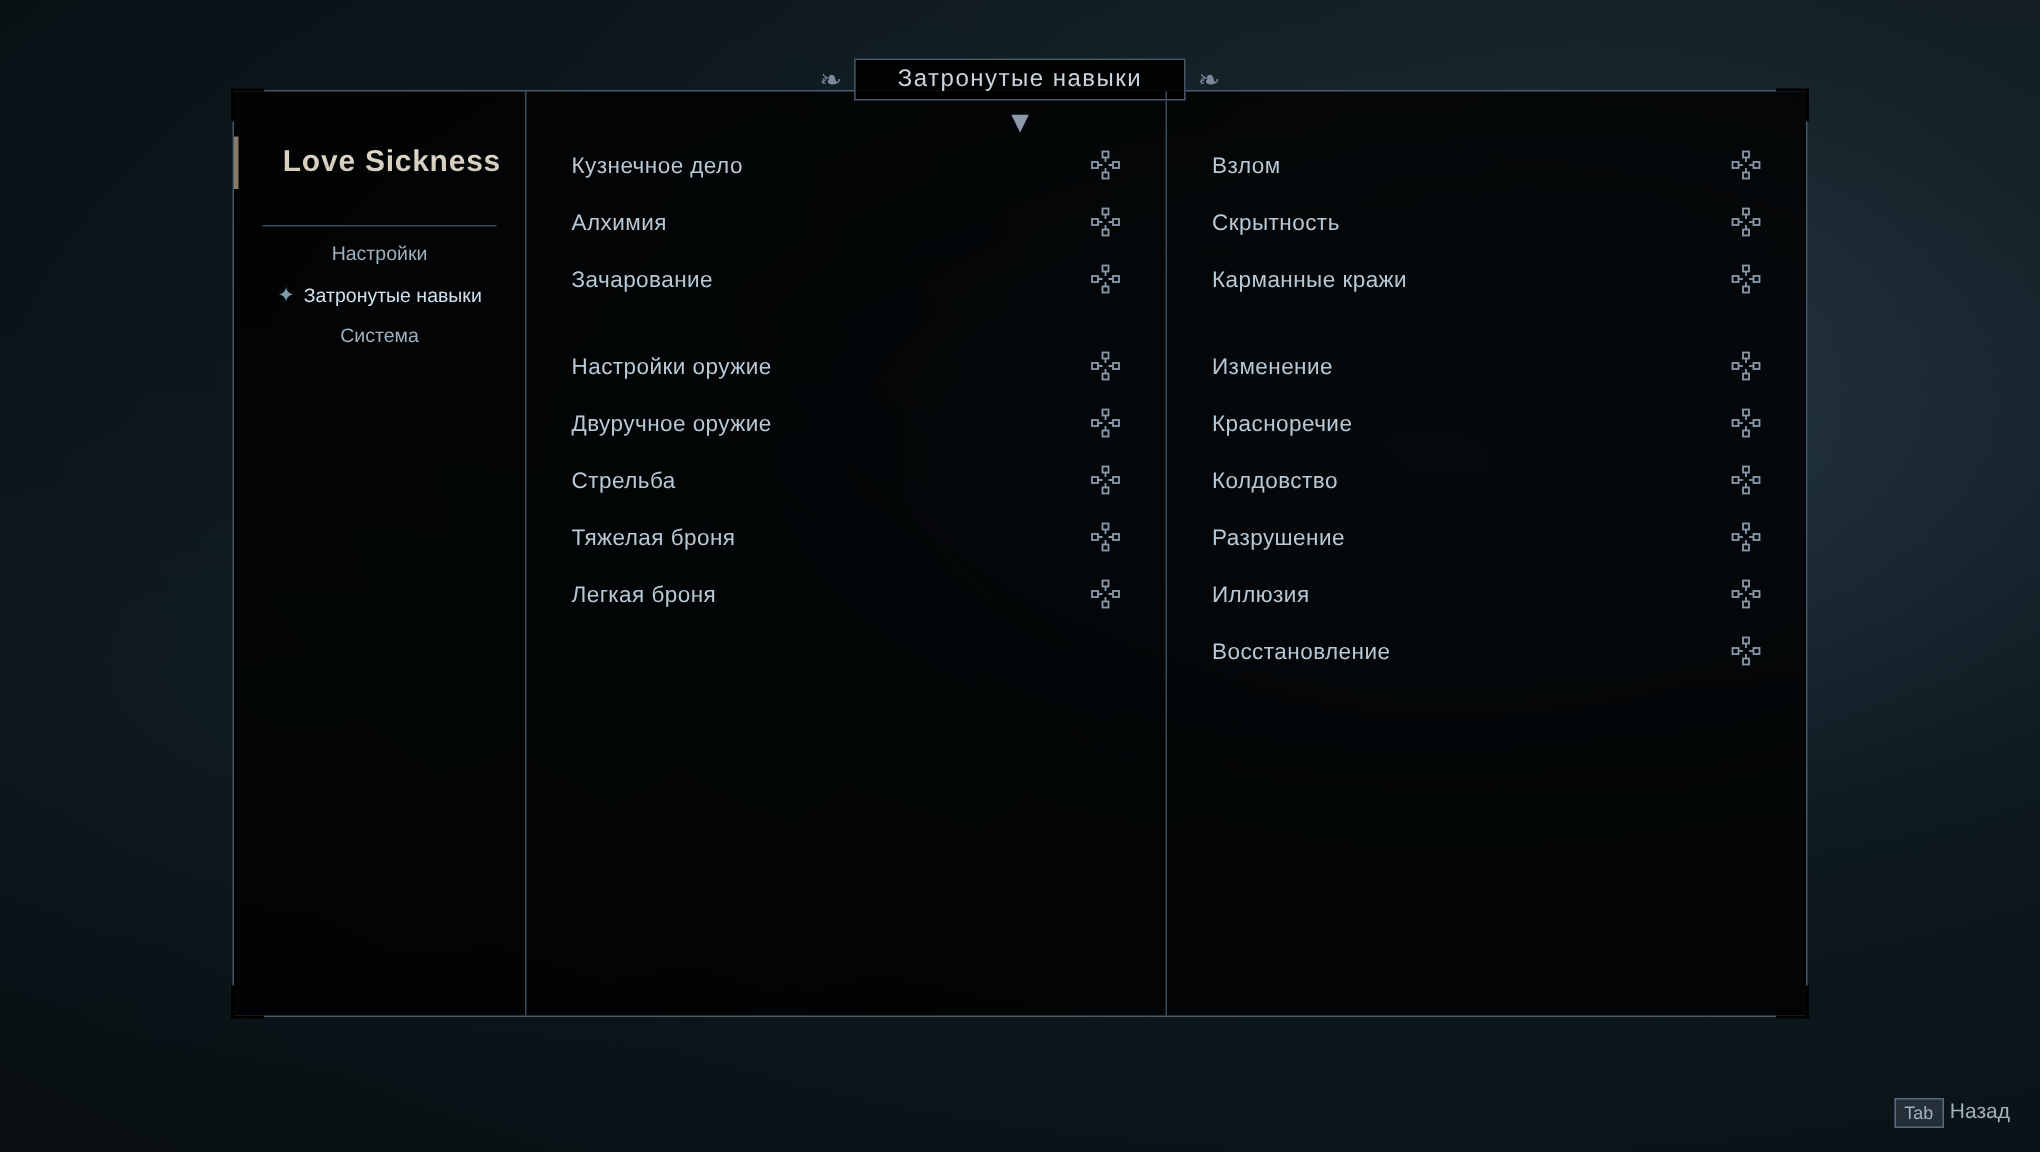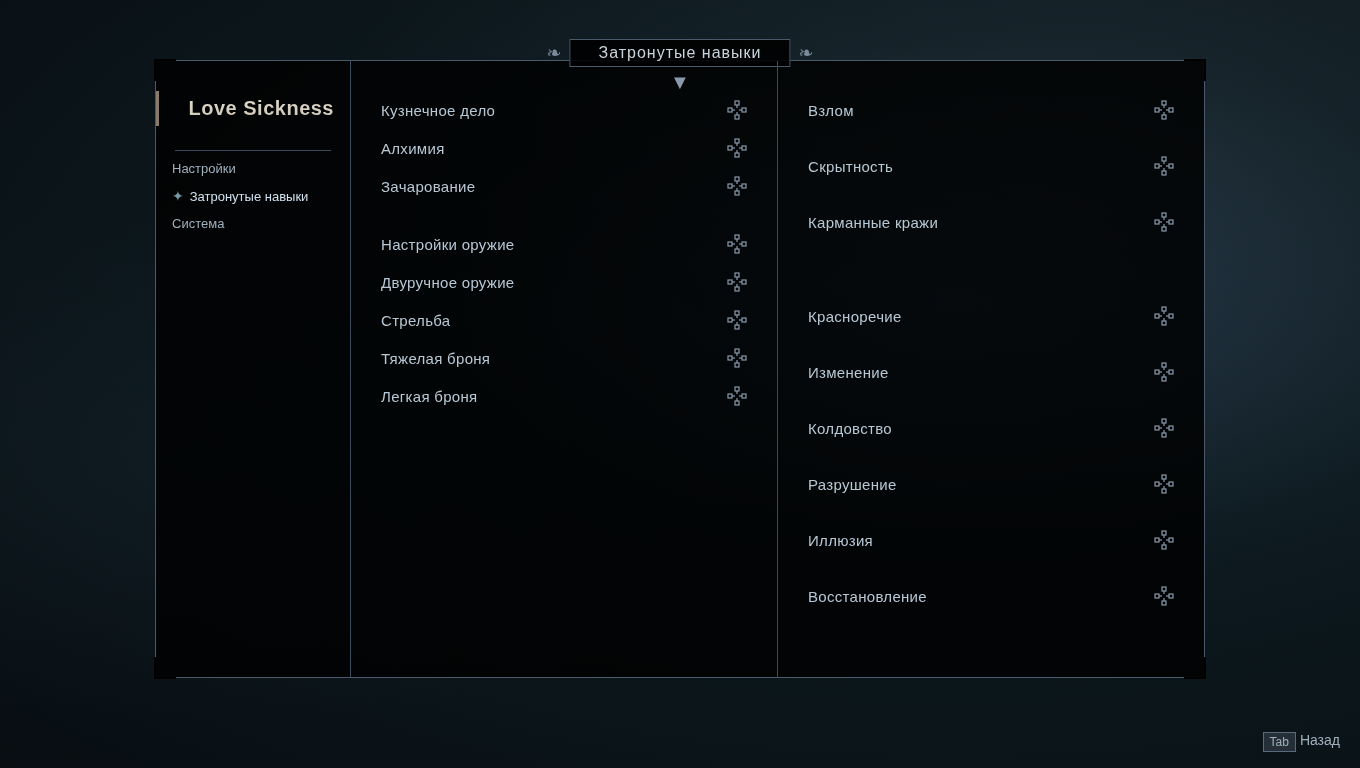--- a/index.html
+++ b/index.html
@@ -128,21 +128,21 @@
 
     .sidebar-item {
       width: 100%;
       padding: 6px 16px;
       color: #a0b0bc;
       font-size: 13px;
       text-align: right;
       cursor: pointer;
       display: flex;
       align-items: center;
-      justify-content: flex-start;
+      justify-content: center;
       gap: 6px;
     }
 
     .sidebar-item.active {
       color: #d0e0ec;
     }
 
     .sidebar-item .item-icon {
       font-size: 14px;
       color: #7a9aaa;
@@ -165,21 +165,21 @@
       display: flex;
       flex-direction: column;
       gap: 0;
     }
 
     .right-col {
       flex: 1;
       padding: 30px 20px;
       display: flex;
       flex-direction: column;
-      gap: 18px;
+      gap: 0;
     }
 
     .skill-row {
       display: flex;
       align-items: center;
       justify-content: space-between;
       padding: 9px 10px;
       color: #b8c8d4;
       font-size: 15px;
     }
@@ -452,37 +452,37 @@
             <line x1="10" y1="12" x2="10" y2="15" stroke="#8a9aaa" stroke-width="1.2"></line>
             <line x1="5" y1="10" x2="8" y2="10" stroke="#8a9aaa" stroke-width="1.2"></line>
             <line x1="12" y1="10" x2="15" y2="10" stroke="#8a9aaa" stroke-width="1.2"></line>
           </svg>
         </span>
       </div>
 
       <div class="skill-gap"></div>
 
       <div class="skill-row">
+        <span class="skill-name">Изменение</span>
+        <span class="rune-icon">
+          <svg viewBox="0 0 20 20" fill="none" xmlns="http://www.w3.org/2000/svg">
+            <rect x="8" y="1" width="4" height="4" stroke="#8a9aaa" stroke-width="1.2" fill="none"></rect>
+            <rect x="1" y="8" width="4" height="4" stroke="#8a9aaa" stroke-width="1.2" fill="none"></rect>
+            <rect x="15" y="8" width="4" height="4" stroke="#8a9aaa" stroke-width="1.2" fill="none"></rect>
+            <rect x="8" y="15" width="4" height="4" stroke="#8a9aaa" stroke-width="1.2" fill="none"></rect>
+            <line x1="10" y1="5" x2="10" y2="8" stroke="#8a9aaa" stroke-width="1.2"></line>
+            <line x1="10" y1="12" x2="10" y2="15" stroke="#8a9aaa" stroke-width="1.2"></line>
+            <line x1="5" y1="10" x2="8" y2="10" stroke="#8a9aaa" stroke-width="1.2"></line>
+            <line x1="12" y1="10" x2="15" y2="10" stroke="#8a9aaa" stroke-width="1.2"></line>
+          </svg>
+        </span>
+      </div>
+
+      <div class="skill-row">
         <span class="skill-name">Красноречие</span>
-        <span class="rune-icon">
-          <svg viewBox="0 0 20 20" fill="none" xmlns="http://www.w3.org/2000/svg">
-            <rect x="8" y="1" width="4" height="4" stroke="#8a9aaa" stroke-width="1.2" fill="none"></rect>
-            <rect x="1" y="8" width="4" height="4" stroke="#8a9aaa" stroke-width="1.2" fill="none"></rect>
-            <rect x="15" y="8" width="4" height="4" stroke="#8a9aaa" stroke-width="1.2" fill="none"></rect>
-            <rect x="8" y="15" width="4" height="4" stroke="#8a9aaa" stroke-width="1.2" fill="none"></rect>
-            <line x1="10" y1="5" x2="10" y2="8" stroke="#8a9aaa" stroke-width="1.2"></line>
-            <line x1="10" y1="12" x2="10" y2="15" stroke="#8a9aaa" stroke-width="1.2"></line>
-            <line x1="5" y1="10" x2="8" y2="10" stroke="#8a9aaa" stroke-width="1.2"></line>
-            <line x1="12" y1="10" x2="15" y2="10" stroke="#8a9aaa" stroke-width="1.2"></line>
-          </svg>
-        </span>
-      </div>
-
-      <div class="skill-row">
-        <span class="skill-name">Изменение</span>
         <span class="rune-icon">
           <svg viewBox="0 0 20 20" fill="none" xmlns="http://www.w3.org/2000/svg">
             <rect x="8" y="1" width="4" height="4" stroke="#8a9aaa" stroke-width="1.2" fill="none"></rect>
             <rect x="1" y="8" width="4" height="4" stroke="#8a9aaa" stroke-width="1.2" fill="none"></rect>
             <rect x="15" y="8" width="4" height="4" stroke="#8a9aaa" stroke-width="1.2" fill="none"></rect>
             <rect x="8" y="15" width="4" height="4" stroke="#8a9aaa" stroke-width="1.2" fill="none"></rect>
             <line x1="10" y1="5" x2="10" y2="8" stroke="#8a9aaa" stroke-width="1.2"></line>
             <line x1="10" y1="12" x2="10" y2="15" stroke="#8a9aaa" stroke-width="1.2"></line>
             <line x1="5" y1="10" x2="8" y2="10" stroke="#8a9aaa" stroke-width="1.2"></line>
             <line x1="12" y1="10" x2="15" y2="10" stroke="#8a9aaa" stroke-width="1.2"></line>

